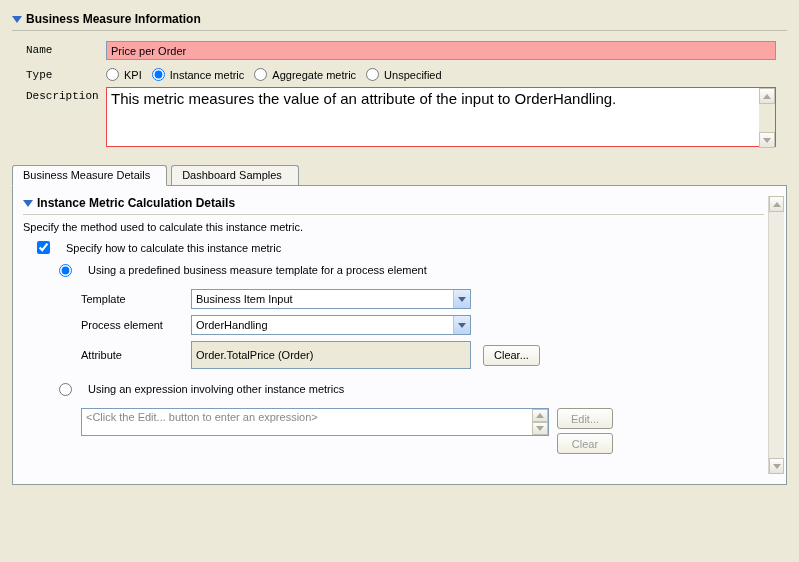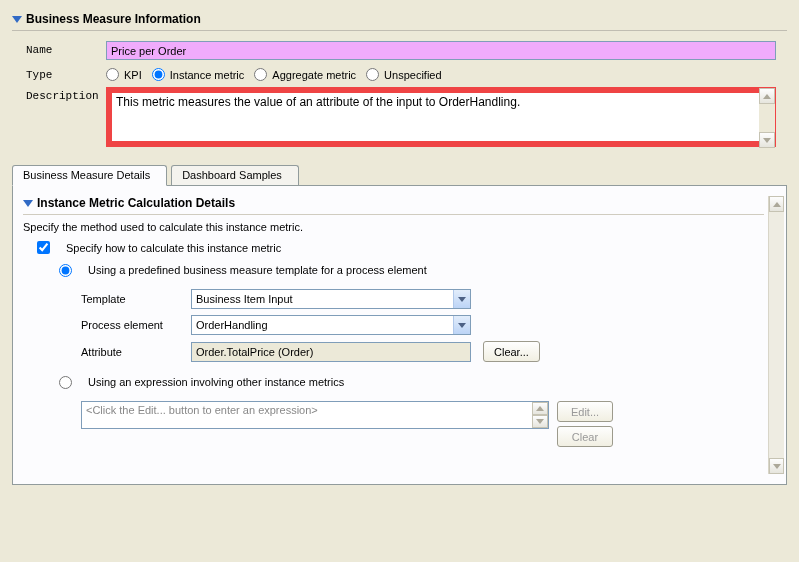--- a/index.html
+++ b/index.html
@@ -47,21 +47,21 @@
     width: 80px;
     padding-top: 3px;
     color: #000;
     font-family: Liberation Mono, monospace;
   }
   .text-input {
     flex: 1;
     max-width: 670px;
     height: 19px;
     border: 1px solid #7f9db9;
-    background: #f0abfc;
+    background: #fca5a5;
     padding: 1px 4px;
     font-family: inherit;
     font-size: 11px;
   }
   .radio-row {
     display: flex;
     align-items: flex-start;
     gap: 10px;
     padding-top: 2px;
   }
@@ -73,25 +73,25 @@
   }
   .radio-item input { margin: 0 2px 0 0; }
   .desc-box-wrap {
     flex: 1;
     max-width: 670px;
     position: relative;
   }
   .desc-box {
     width: 100%;
     height: 60px;
-    border: 6px solid #ef4444;
+    border: 1px solid #ef4444;
     background: #fff;
     padding: 2px 18px 2px 4px;
     font-family: inherit;
-    font-size: 12px;
+    font-size: 15px;
     resize: none;
     overflow: hidden;
   }
   .scroll-stub {
     position: absolute;
     right: 1px; top: 1px;
     width: 16px; height: calc(100% - 2px);
     background: #ece9d8;
     display: flex;
     flex-direction: column;
@@ -211,21 +211,21 @@
     height: 18px;
     background: linear-gradient(#e2edfb,#bcd4f6);
     border-left: 1px solid #b0c8ea;
     display: flex; align-items: center; justify-content: center;
   }
   .combo-btn .tri-down {
     border-top-color: #4d6185;
   }
   .readonly-box {
     width: 280px;
-    height: 20px;
+    height: 28px;
     border: 1px solid #7f9db9;
     background: #ece9d8;
     padding: 2px 4px;
     display: flex;
     align-items: center;
   }
   .btn {
     height: 21px;
     border: 1px solid #9c9a8c;
     border-radius: 3px;

